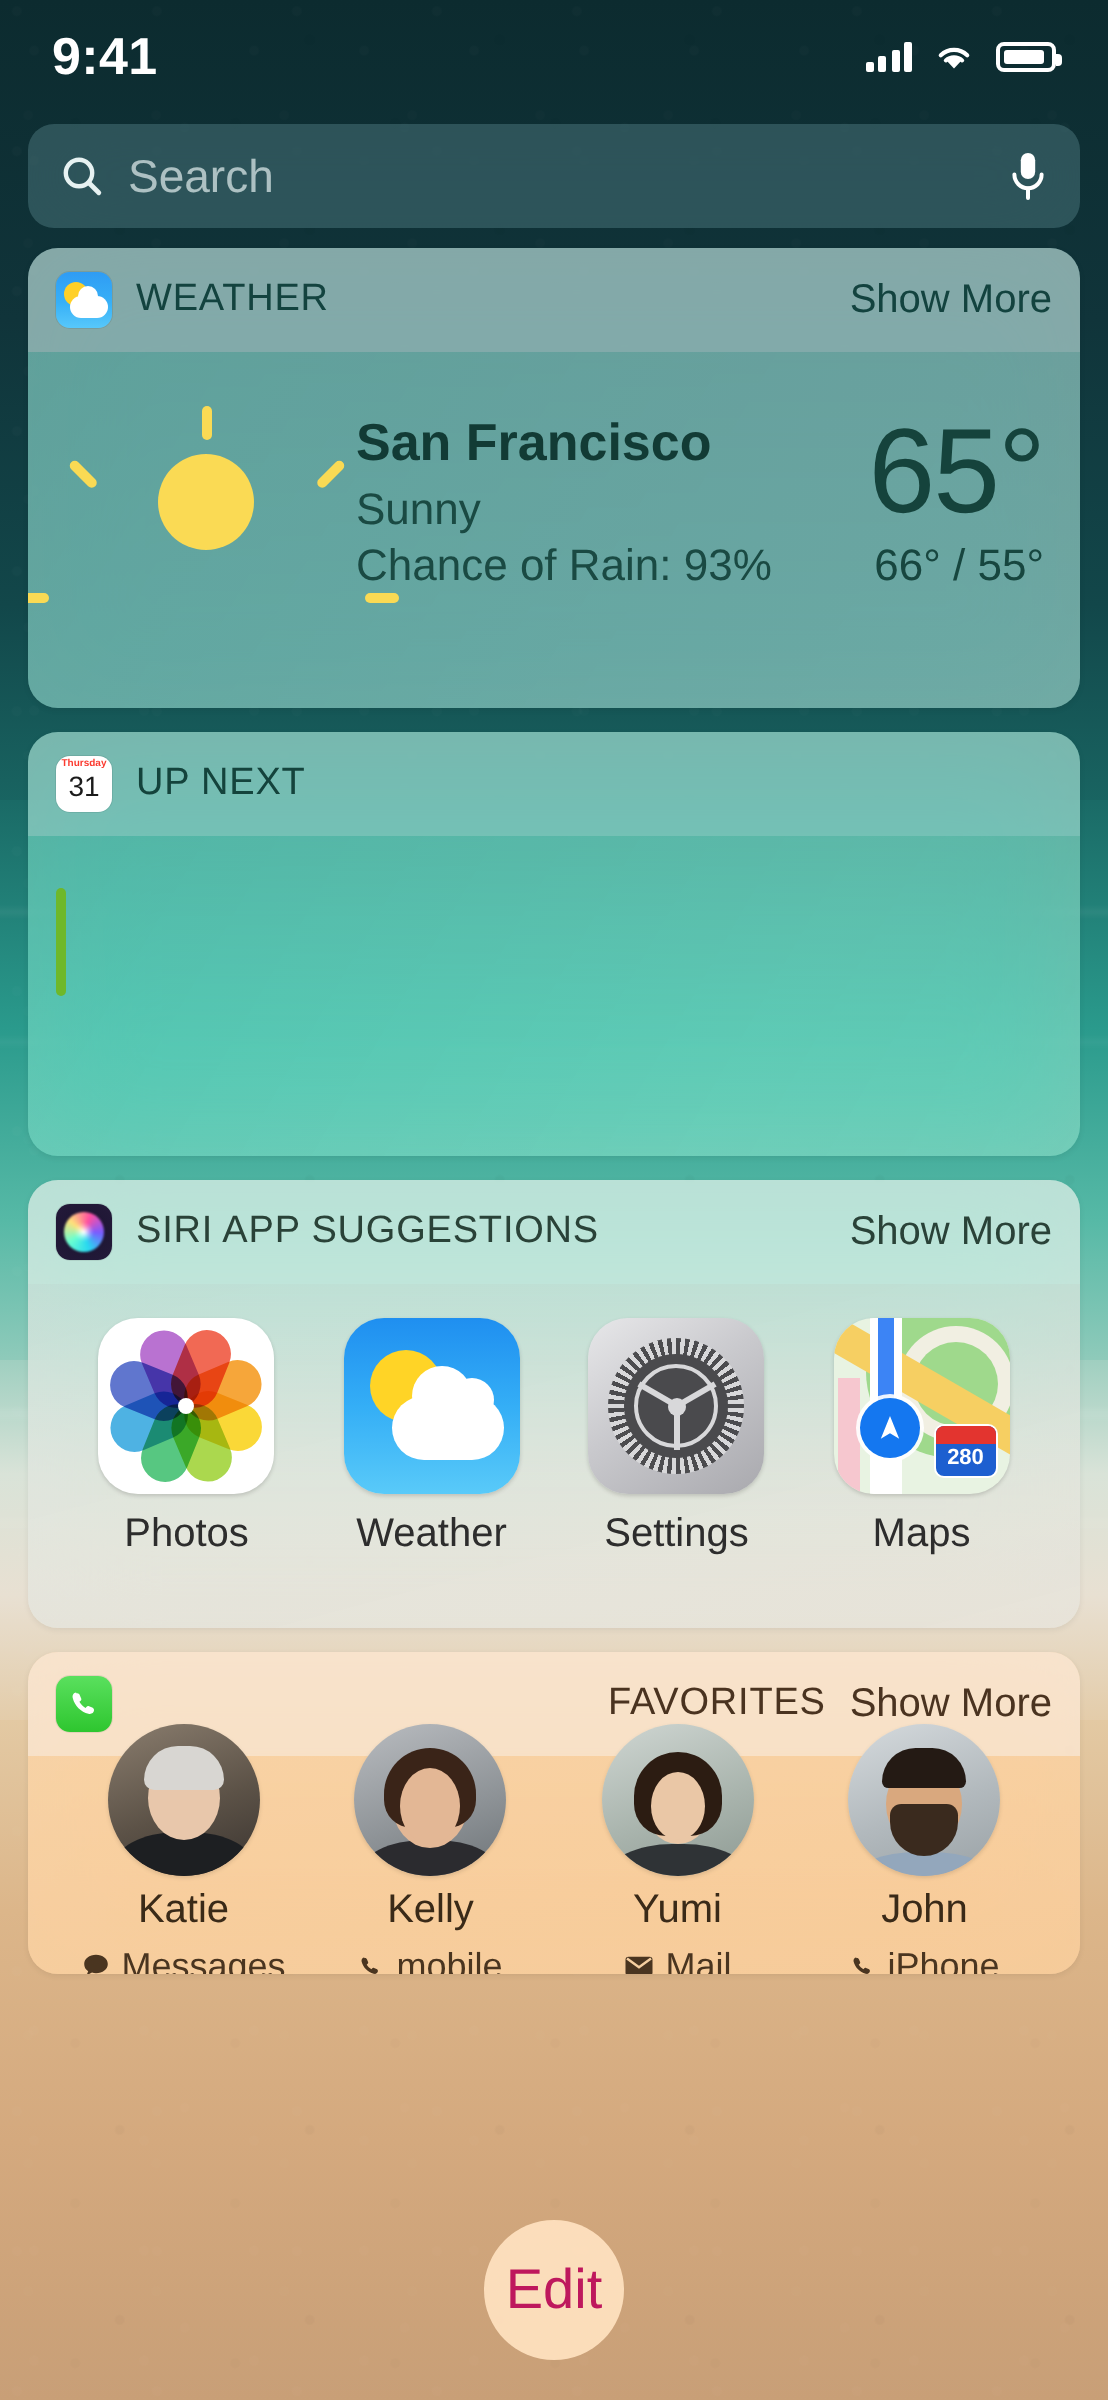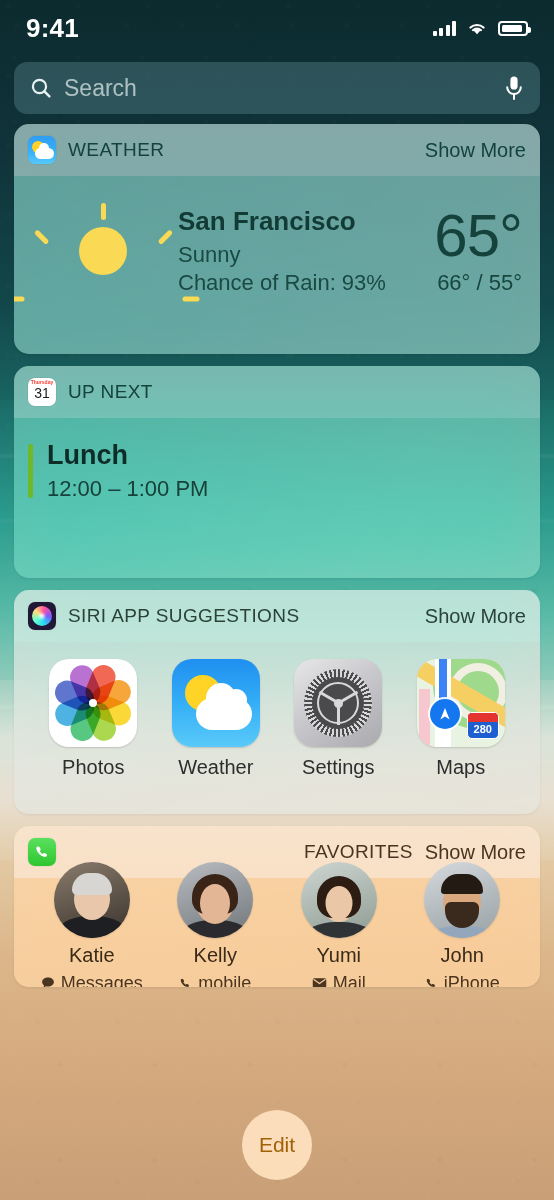--- a/index.html
+++ b/index.html
@@ -215,21 +215,21 @@
   .av-head { position:absolute; left:50%; border-radius:50%; transform:translateX(-50%); }
   .av-body { position:absolute; left:50%; bottom:-18px; transform:translateX(-50%);
     border-radius:46% 46% 0 0; }
   .av-hair { position:absolute; left:50%; transform:translateX(-50%); }
 
   
   .editwrap { position:absolute; left:0; right:0; bottom:20px;
     display:flex; justify-content:center; }
   .edit-btn { width:70px; height:70px; border-radius:50%;
     background:rgba(255,226,192,.92); display:flex; align-items:center;
-    justify-content:center; font-size:21px; color:#a16207; }
+    justify-content:center; font-size:28px; color:#be185d; }
 </style>
 </head>
 <body>
 
 <div id="wallpaper">
   <div class="wp-layer wp-deep"></div>
   <div class="wp-layer wp-mid"></div>
   <div class="wp-layer wp-surf"></div>
   <div class="wp-layer wp-sand"></div>
   <div class="wp-streak" style="top:455px"></div>
@@ -318,24 +318,20 @@
       <div class="w-head">
         <div class="appicon ic-cal">
           <span class="dow">Thursday</span>
           <span class="dnum">31</span>
         </div>
         <div class="w-title">UP NEXT</div>
       </div>
       <div class="w-body">
         <div class="ev">
           <div class="ev-bar"></div>
-          <div>
-            <div class="ev-title">Lunch</div>
-            <div class="ev-time">12:00 – 1:00 PM</div>
-          </div>
         </div>
       </div>
     </div>
 
     <div class="widget w-siri">
       <div class="w-head">
         <div class="appicon ic-siri">
           <span class="orb"></span>
         </div>
         <div class="w-title">SIRI APP SUGGESTIONS</div>

